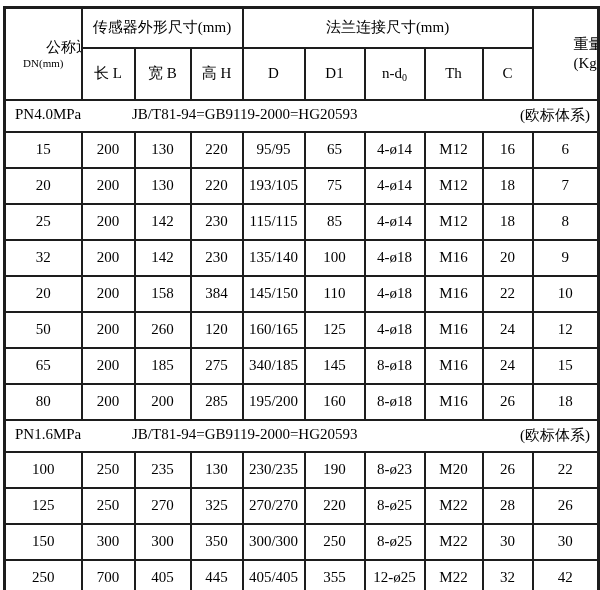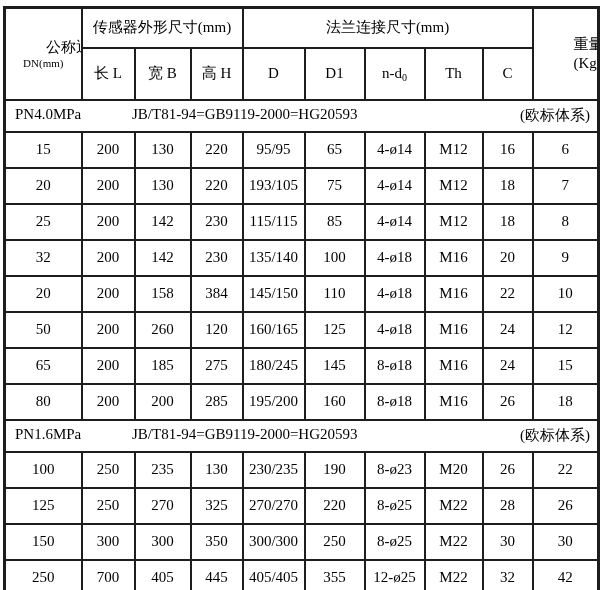--- a/index.html
+++ b/index.html
@@ -194,21 +194,21 @@
           <td>4-ø18</td>
           <td>M16</td>
           <td>24</td>
           <td>12</td>
         </tr>
         <tr class="data-row">
           <td>65</td>
           <td>200</td>
           <td>185</td>
           <td>275</td>
-          <td>180/245</td>
+          <td>340/185</td>
           <td>145</td>
           <td>8-ø18</td>
           <td>M16</td>
           <td>24</td>
           <td>15</td>
         </tr>
         <tr class="data-row">
           <td>80</td>
           <td>200</td>
           <td>200</td>

